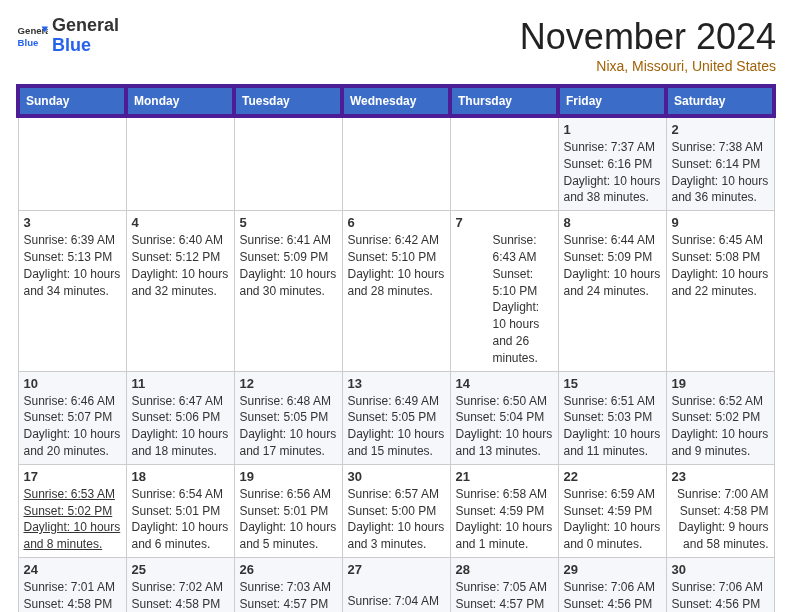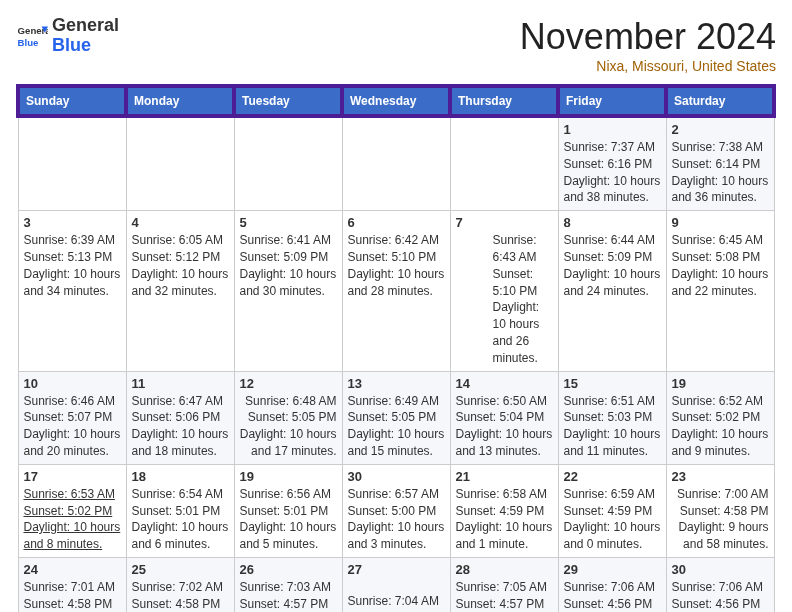--- a/index.html
+++ b/index.html
@@ -143,21 +143,21 @@
       </tr>
       <tr>
         <td>
           <span class="day-num">3</span>
           <div class="day-info" style="white-space: pre-line;">Sunrise: 6:39 AM
 Sunset: 5:13 PM
 Daylight: 10 hours and 34 minutes.</div>
         </td>
         <td>
           <span class="day-num">4</span>
-          <div class="day-info" style="white-space: pre-line;">Sunrise: 6:05 AM
+          <div class="day-info" style="white-space: pre-line;">Sunrise: 6:40 AM
 Sunset: 5:12 PM
 Daylight: 10 hours and 32 minutes.</div>
         </td>
         <td>
           <span class="day-num">5</span>
           <div class="day-info" style="white-space: pre-line;">Sunrise: 6:41 AM
 Sunset: 5:09 PM
 Daylight: 10 hours and 30 minutes.</div>
         </td>
         <td>
@@ -193,21 +193,21 @@
 Daylight: 10 hours and 20 minutes.</div>
         </td>
         <td>
           <span class="day-num">11</span>
           <div class="day-info" style="white-space: pre-line;">Sunrise: 6:47 AM
 Sunset: 5:06 PM
 Daylight: 10 hours and 18 minutes.</div>
         </td>
         <td>
           <span class="day-num">12</span>
-          <div class="day-info" style="white-space: pre-line; text-align: right;">Sunrise: 6:48 AM
+          <div class="day-info" style="white-space: pre-line;">Sunrise: 6:48 AM
 Sunset: 5:05 PM
 Daylight: 10 hours and 17 minutes.</div>
         </td>
         <td>
           <span class="day-num">13</span>
           <div class="day-info" style="white-space: pre-line;">Sunrise: 6:49 AM
 Sunset: 5:05 PM
 Daylight: 10 hours and 15 minutes.</div>
         </td>
         <td>

